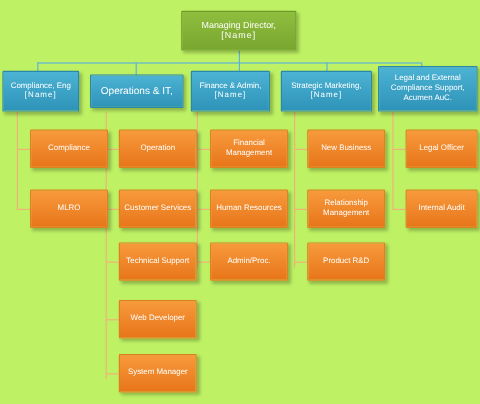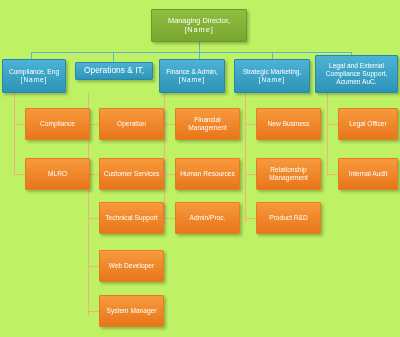--- a/index.html
+++ b/index.html
@@ -132,21 +132,21 @@
     </span>
   </div>
 
   <div class="node teal small" style="left:2px; top:59px; width:64px; height:34px;">
     <span>
       <span class="label">Compliance, Eng</span>
       <span class="sub">[Name]</span>
     </span>
   </div>
 
-  <div class="node teal big" style="left:75px; top:62px; width:78px; height:18px;">
+  <div class="node teal big" style="left:75px; top:62px; width:78px; height:28px;">
     <span class="label">Operations &amp; IT,</span>
   </div>
 
   <div class="node teal small" style="left:159px; top:59px; width:66px; height:34px;">
     <span>
       <span class="label">Finance &amp; Admin,</span>
       <span class="sub">[Name]</span>
     </span>
   </div>
 

